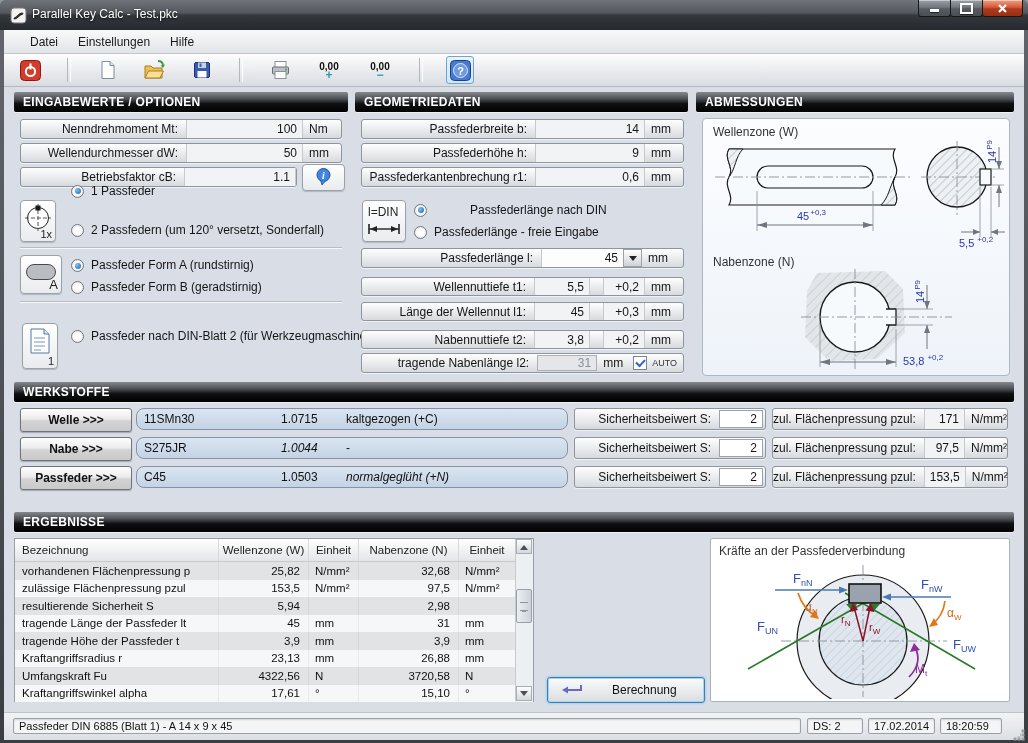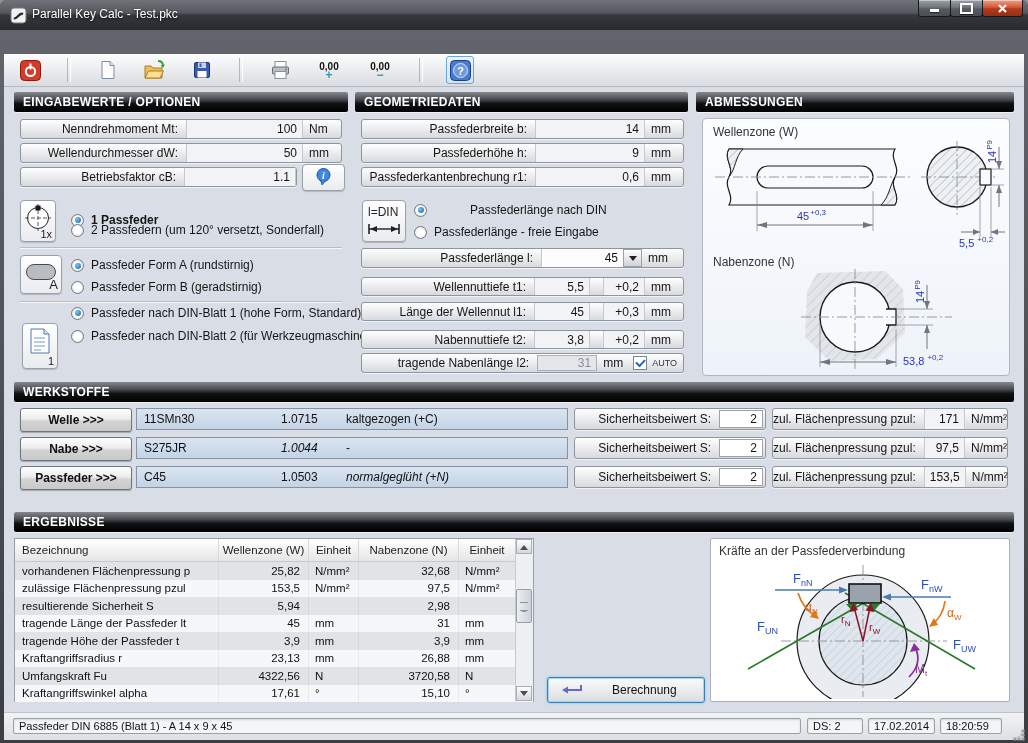--- a/index.html
+++ b/index.html
@@ -63,21 +63,21 @@
   .cb{width:12px;height:12px;border:1px solid #7d868f;background:#fff;display:inline-block;position:relative;flex:none;}
   .cb.on::after{content:"";position:absolute;left:2px;top:2px;width:7px;height:4px;
     border-left:2px solid #2a62c8;border-bottom:2px solid #2a62c8;transform:rotate(-47deg);}
   .ibtn{background:linear-gradient(#ffffff,#e9ebee);border:1px solid #9aa1a9;border-radius:4px;box-shadow:0 1px 1px rgba(0,0,0,.18);}
   .iconlbl{position:absolute;right:3px;bottom:1px;font-size:11px;color:#222;}
   .stadium{position:absolute;left:5px;top:8px;width:28px;height:14px;background:#b9bdc2;border:1.5px solid #4a4a4a;border-radius:8px;}
   
   .matbtn{border:1px solid #6f757d;border-radius:3px;font-size:12px;font-weight:bold;color:#111;
     background:linear-gradient(#fefefe 0%,#ececec 45%,#d3d3d3 55%,#c9c9c9 100%);
     display:flex;align-items:center;justify-content:center;box-shadow:0 1px 1px rgba(0,0,0,.25);}
-  .matbox{border:1px solid #8494a6;border-radius:0;background:linear-gradient(#dbe5f1,#c3d3e5);
+  .matbox{border:1px solid #8494a6;border-radius:8px;background:linear-gradient(#dbe5f1,#c3d3e5);
     font-size:12px;color:#111;box-sizing:border-box;}
   .matbox span{position:absolute;top:0;height:100%;display:flex;align-items:center;}
   .sin{width:44px;background:#fff;border:1px solid #9aa2ab;display:flex;align-items:center;justify-content:flex-end;
     padding:0 5px;box-sizing:border-box;margin:1px 2px 1px 0;}
   .pval{width:58px;background:#f1f3f5;border-left:1px solid #c6cacf;border-right:1px solid #c6cacf;
     display:flex;align-items:center;justify-content:flex-end;padding:0 5px;box-sizing:border-box;}
   .punit{width:46px;display:flex;align-items:center;padding-left:6px;}
   
   .tbl{border:1px solid #979fa7;background:#fff;box-sizing:border-box;}
   .thead{display:flex;height:22px;background:linear-gradient(#ffffff,#e4e5e7);border-bottom:1px solid #c7c9cc;
@@ -139,20 +139,25 @@
     <div class="abs wbtn" style="left:950px;width:31px;">
       <span class="glyph-max"></span>
     </div>
     <div class="abs wbtn close" style="left:982px;width:39px;">
       <svg width="11" height="11">
         <path d="M2,2 L9,9 M9,2 L2,9" stroke="#fff" stroke-width="2.2"></path>
       </svg>
     </div>
   </div>
 
+  <div class="abs menubar">
+    <span class="mitem">Datei</span>
+    <span class="mitem">Einstellungen</span>
+    <span class="mitem">Hilfe</span>
+  </div>
 
   <div class="abs toolbar">
     <div class="tbtn">
       <svg width="21" height="21">
         <rect x="0.5" y="0.5" width="20" height="20" rx="4" fill="#d23c2a" stroke="#8c1a0e"></rect>
         <circle cx="10.5" cy="11.5" r="4.6" stroke="#fff" stroke-width="2" fill="none"></circle>
         <rect x="9.5" y="3.5" width="2" height="6" fill="#fff"></rect>
       </svg>
     </div>
     <div class="tsep"></div>
@@ -233,21 +238,21 @@
 
   <div class="abs ibtn" style="left:20px;top:200px;width:34px;height:40px;">
     <svg class="abs" style="left:3px;top:2px" width="28" height="28">
       <circle cx="14" cy="15" r="10.5" fill="#fff" stroke="#222"></circle>
       <line x1="1" y1="15" x2="27" y2="15" stroke="#555" stroke-dasharray="4 2"></line>
       <line x1="14" y1="1" x2="14" y2="28" stroke="#555" stroke-dasharray="4 2"></line>
       <rect x="11.5" y="2.5" width="5" height="5" fill="#1a1a1a"></rect>
     </svg>
     <span class="iconlbl">1x</span>
   </div>
-  <div class="abs rrow" style="left:71px;top:213px;font-weight:bold;">
+  <div class="abs rrow" style="left:71px;top:184px;">
     <span class="rb sel"></span>
     <span>1 Passfeder</span>
   </div>
   <div class="abs rrow" style="left:71px;top:223px;">
     <span class="rb"></span>
     <span>2 Passfedern (um 120° versetzt, Sonderfall)</span>
   </div>
 
   <div class="abs sep" style="left:20px;top:247px;width:322px;"></div>
 
@@ -269,24 +274,20 @@
   <div class="abs ibtn" style="left:22px;top:323px;width:34px;height:44px;">
     <svg class="abs" style="left:7px;top:4px" width="20" height="26">
       <path d="M1,1 h13 l5,5 v19 h-18 z" fill="#fdfdfd" stroke="#5577aa"></path>
       <path d="M14,1 v5 h5" fill="#dde8f4" stroke="#5577aa"></path>
       <line x1="4" y1="10" x2="15" y2="10" stroke="#7799cc"></line>
       <line x1="4" y1="14" x2="15" y2="14" stroke="#7799cc"></line>
       <line x1="4" y1="18" x2="15" y2="18" stroke="#7799cc"></line>
       <line x1="4" y1="22" x2="11" y2="22" stroke="#7799cc"></line>
     </svg>
     <span class="iconlbl">1</span>
-  </div>
-  <div class="abs rrow" style="left:71px;top:306px;">
-    <span class="rb sel"></span>
-    <span>Passfeder nach DIN-Blatt 1 (hohe Form, Standard)</span>
   </div>
   <div class="abs rrow" style="left:71px;top:329px;">
     <span class="rb"></span>
     <span>Passfeder nach DIN-Blatt 2 (für Werkzeugmaschinen)</span>
   </div>
 
   <div class="abs sechdr" style="left:355px;top:92px;width:333px;">GEOMETRIEDATEN</div>
 
   <div class="abs frow" style="left:361px;top:119px;width:323px;height:20px;">
     <span class="flabel">Passfederbreite b:</span>

